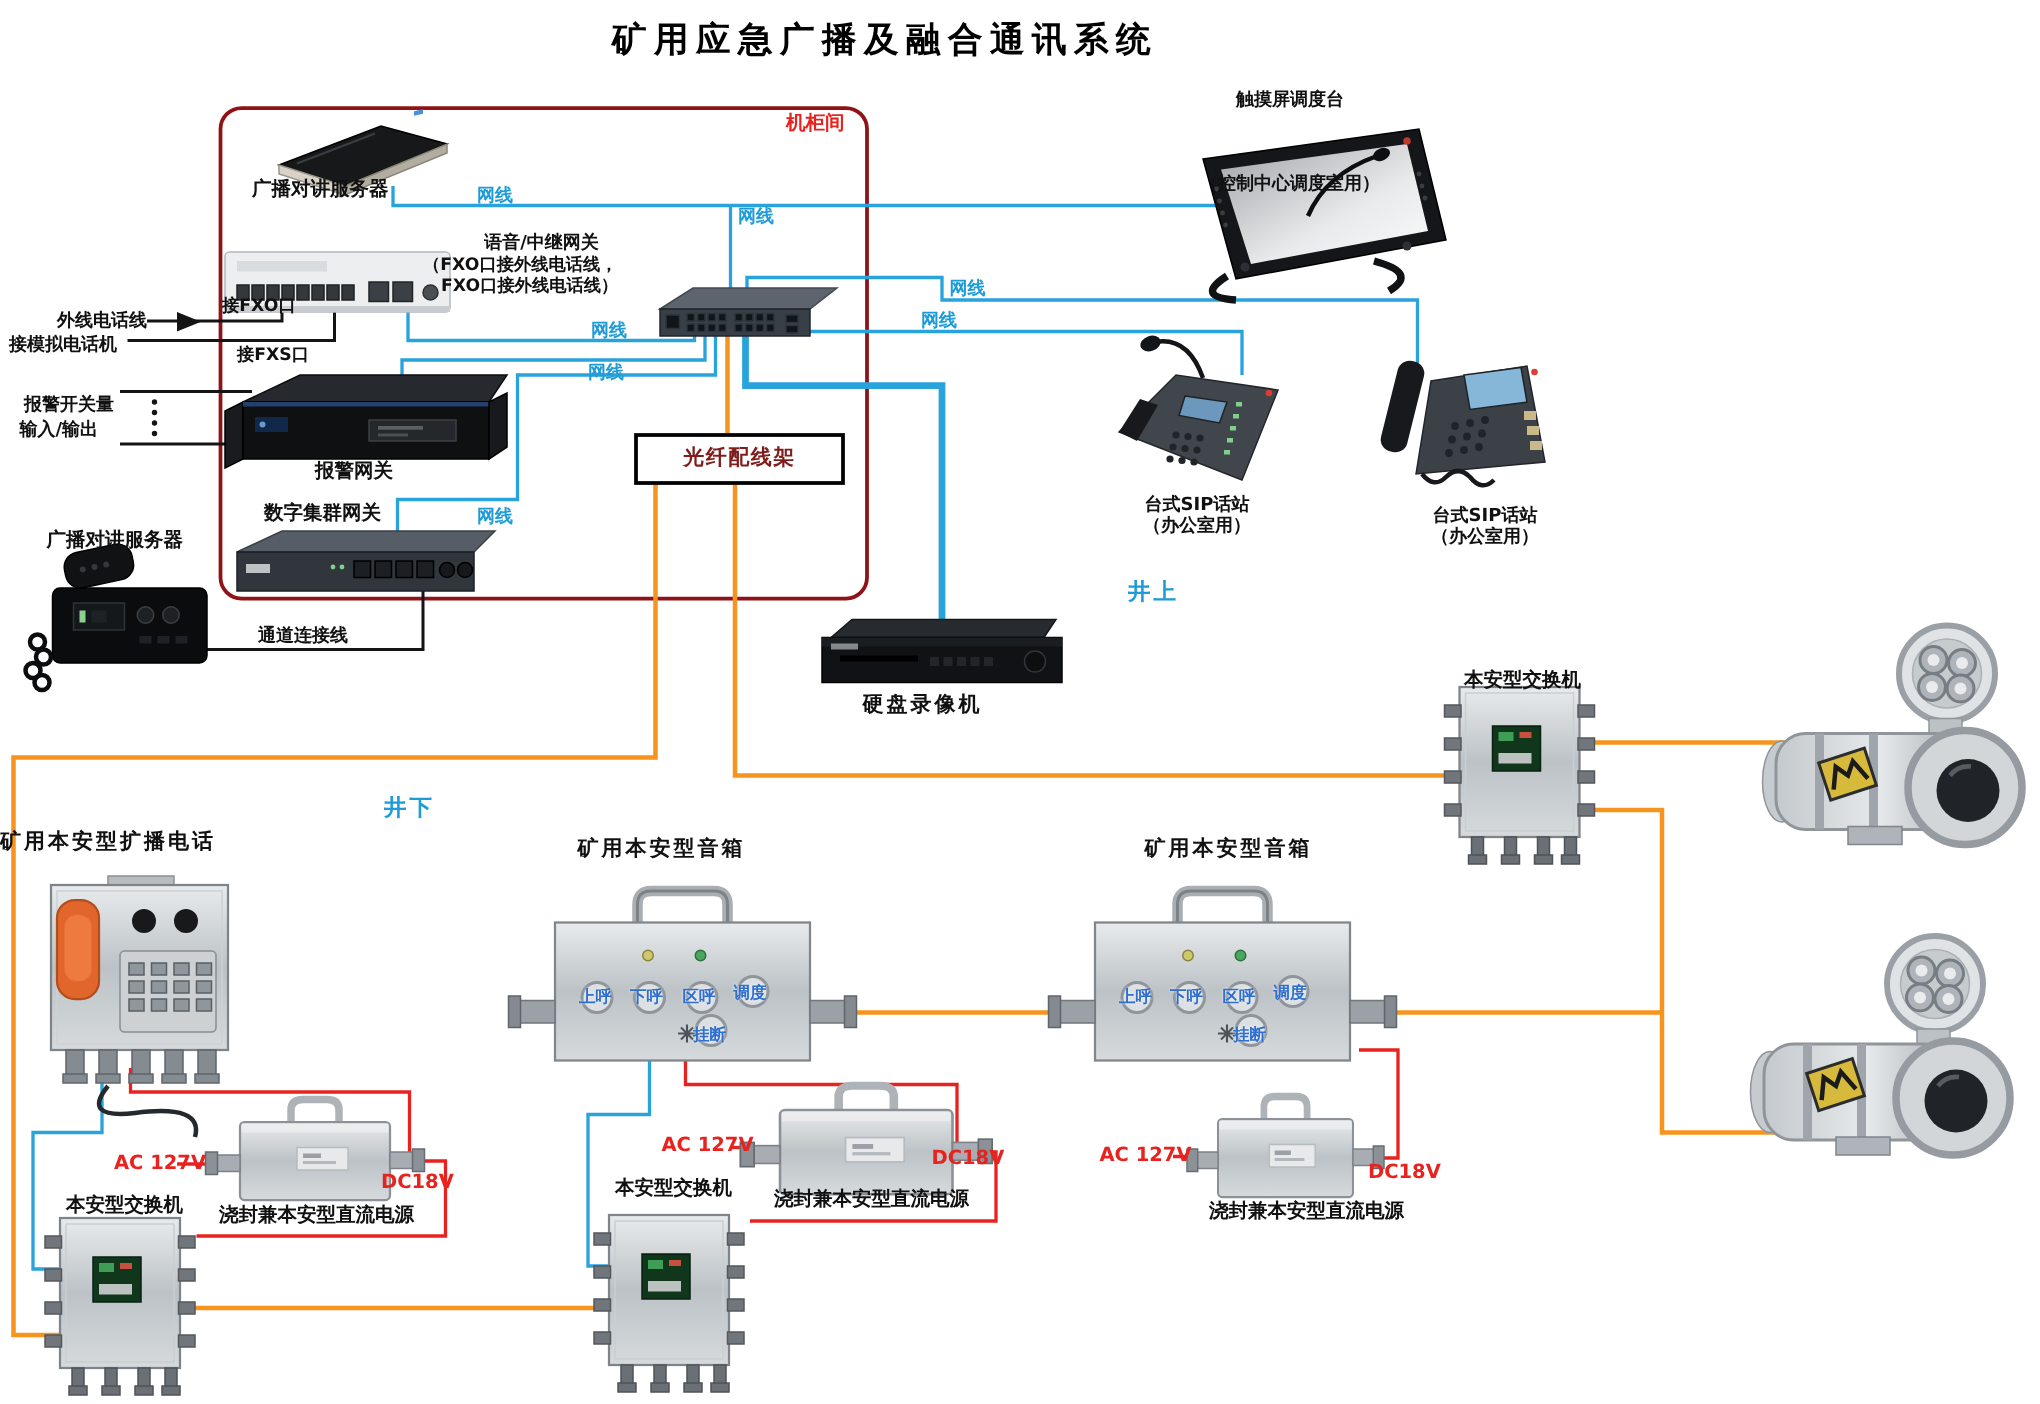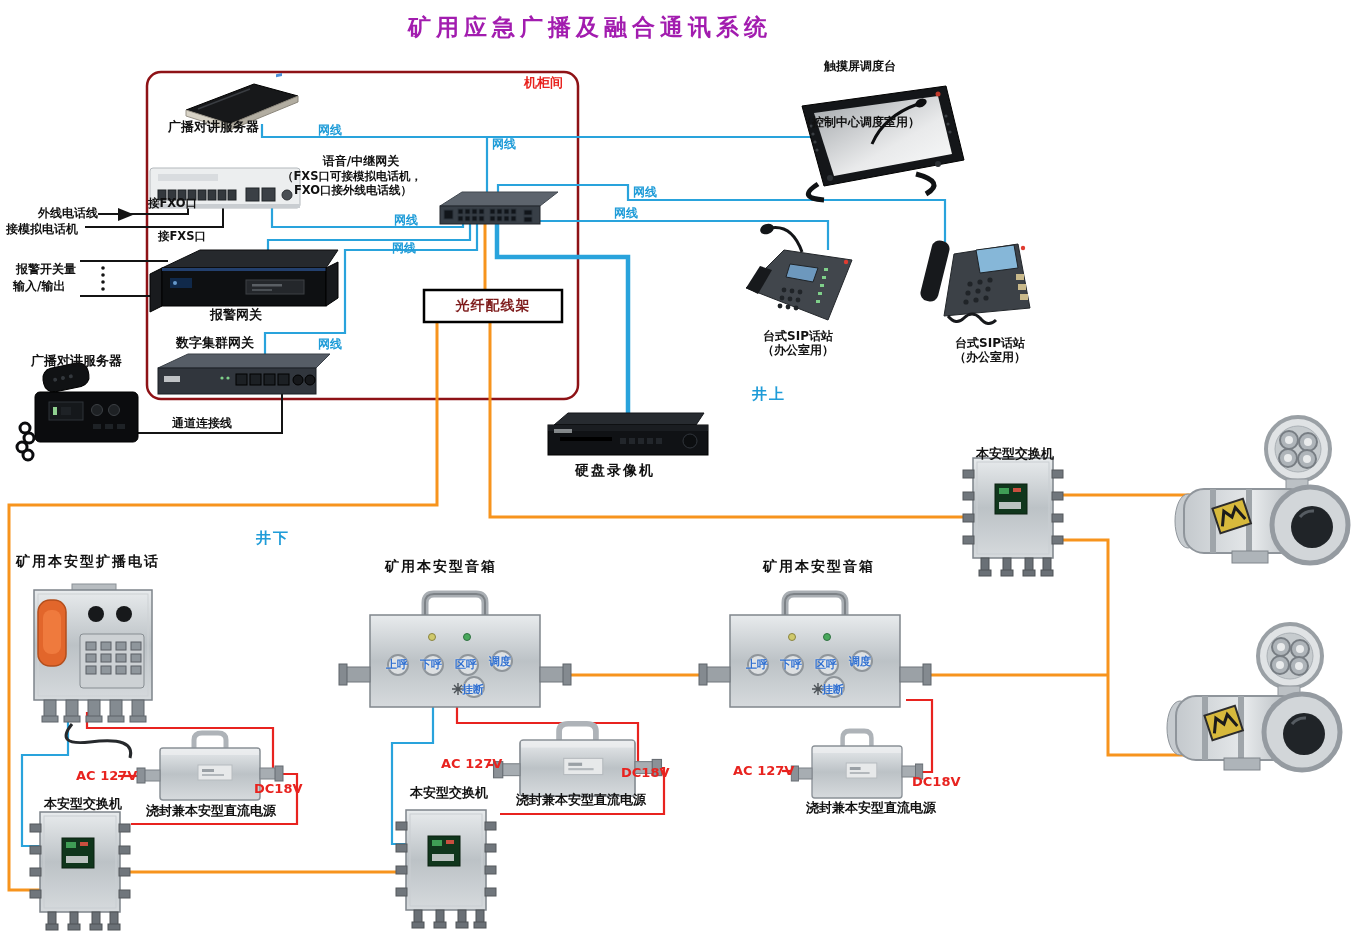--- a/index.html
+++ b/index.html
@@ -1,20 +1,20 @@
 <!DOCTYPE html>
 <html><head>
 <meta charset="utf-8">
 <style>
   html,body{margin:0;padding:0;background:#ffffff;}
   #stage{position:relative;width:1360px;height:936px;background:#fff;overflow:hidden;
          font-family:"DejaVu Sans","Liberation Sans",sans-serif;}
   #art{position:absolute;left:0;top:0;}
   .lb{position:absolute;color:#111;font-weight:bold;white-space:nowrap;line-height:1.15;}
-  .t-title{font-size:23px;letter-spacing:5px;color:#a21caf;text-align:center;}
+  .t-title{font-size:23px;letter-spacing:5px;color:#000000;text-align:center;}
   .t13{font-size:13px;}
   .t14{font-size:14px;letter-spacing:2px;}
   .t12{font-size:12px;}
   .t11{font-size:11.5px;}
   .blue{color:#1f9cd8;}
   .red{color:#e8231f;}
   .orange{color:#7f1d1d;}
   .zone{font-size:15px;color:#1f9cd8;letter-spacing:2px;}
   .ctr{text-align:center;}
   .btn-lb{position:absolute;color:#2f6fd0;font-size:11px;font-weight:bold;white-space:nowrap;
@@ -481,50 +481,50 @@
 
   <div class="lb t12 blue" style="left:318px;top:124px;">网线</div>
   <div class="lb t12 blue" style="left:492px;top:138px;">网线</div>
   <div class="lb t12 blue" style="left:633px;top:186px;">网线</div>
   <div class="lb t12 blue" style="left:614px;top:207px;">网线</div>
   <div class="lb t12 blue" style="left:394px;top:214px;">网线</div>
   <div class="lb t12 blue" style="left:392px;top:242px;">网线</div>
   <div class="lb t12 blue" style="left:318px;top:338px;">网线</div>
 
   <div class="lb t12 ctr" style="left:296px;top:155px;width:130px;">语音/中继网关</div>
-  <div class="lb t11" style="left:282px;top:170px;">（FXS口可接模拟电话机，</div>
+  <div class="lb t11" style="left:282px;top:170px;">（FXO口接外线电话线，</div>
   <div class="lb t11" style="left:294px;top:184px;">FXO口接外线电话线）</div>
   <div class="lb t11" style="left:148px;top:197px;">接FXO口</div>
   <div class="lb t11" style="left:158px;top:230px;">接FXS口</div>
   <div class="lb t12" style="left:38px;top:207px;">外线电话线</div>
   <div class="lb t12" style="left:6px;top:223px;font-family:Liberation Serif, serif;">接模拟电话机</div>
   <div class="lb t12" style="left:16px;top:263px;">报警开关量</div>
   <div class="lb t12" style="left:13px;top:280px;text-align:right;">输入/输出</div>
-  <div class="lb t13" style="left:210px;top:308px;">报警网关</div>
+  <div class="lb t13" style="left:210px;top:308px;font-family:Liberation Mono, monospace;">报警网关</div>
   <div class="lb t13" style="left:176px;top:336px;">数字集群网关</div>
   <div class="lb t13" style="left:31px;top:354px;">广播对讲服务器</div>
   <div class="lb t12" style="left:172px;top:417px;">通道连接线</div>
 
   <div class="lb t14 orange ctr" style="left:424px;top:297px;width:138px;letter-spacing:1px;">光纤配线架</div>
 
   <div class="lb t12 ctr" style="left:790px;top:60px;width:140px;">触摸屏调度台</div>
   <div class="lb t12 ctr" style="left:775px;top:73px;width:170px;margin-top:43px;">（控制中心调度室用）</div>
 
   <div class="lb t12 ctr" style="left:738px;top:330px;width:120px;">台式SIP话站</div>
   <div class="lb t12 ctr" style="left:738px;top:344px;width:120px;">（办公室用）</div>
   <div class="lb t12 ctr" style="left:930px;top:337px;width:120px;">台式SIP话站</div>
   <div class="lb t12 ctr" style="left:930px;top:351px;width:120px;">（办公室用）</div>
 
   <div class="lb zone" style="left:752px;top:386px;">井上</div>
   <div class="lb zone" style="left:256px;top:530px;">井下</div>
 
   <div class="lb t14" style="left:575px;top:462px;">硬盘录像机</div>
   <div class="lb t13" style="left:976px;top:447px;">本安型交换机</div>
 
-  <div class="lb t14" style="left:16px;top:553px;">矿用本安型扩播电话</div>
+  <div class="lb t14" style="left:0;top:553px;">矿用本安型扩播电话</div>
   <div class="lb t14" style="left:385px;top:558px;">矿用本安型音箱</div>
   <div class="lb t14" style="left:763px;top:558px;">矿用本安型音箱</div>
 
   <div class="lb t13" style="left:44px;top:797px;">本安型交换机</div>
   <div class="lb t13" style="left:410px;top:786px;">本安型交换机</div>
 
   <div class="lb t13" style="left:146px;top:804px;">浇封兼本安型直流电源</div>
   <div class="lb t13" style="left:516px;top:793px;">浇封兼本安型直流电源</div>
   <div class="lb t13" style="left:806px;top:801px;">浇封兼本安型直流电源</div>
 

